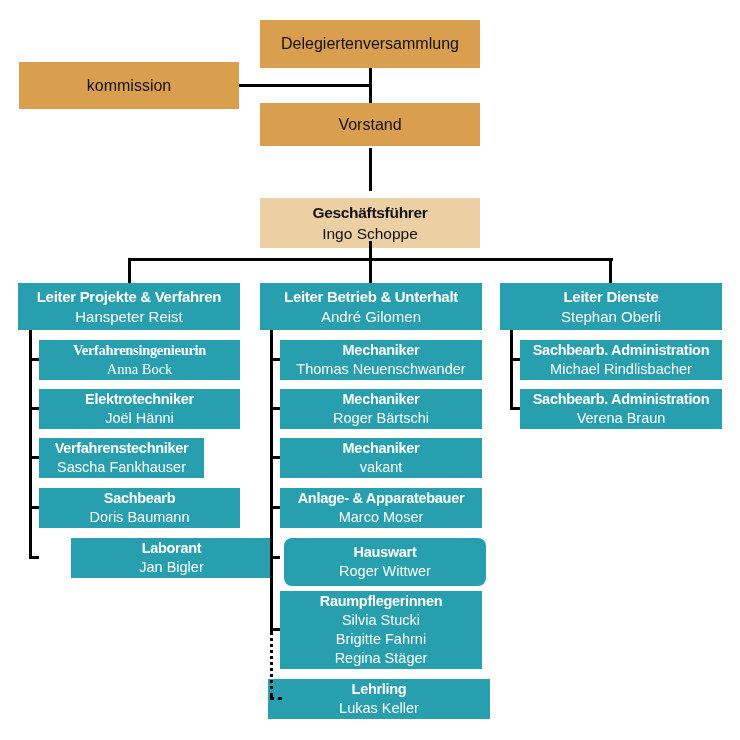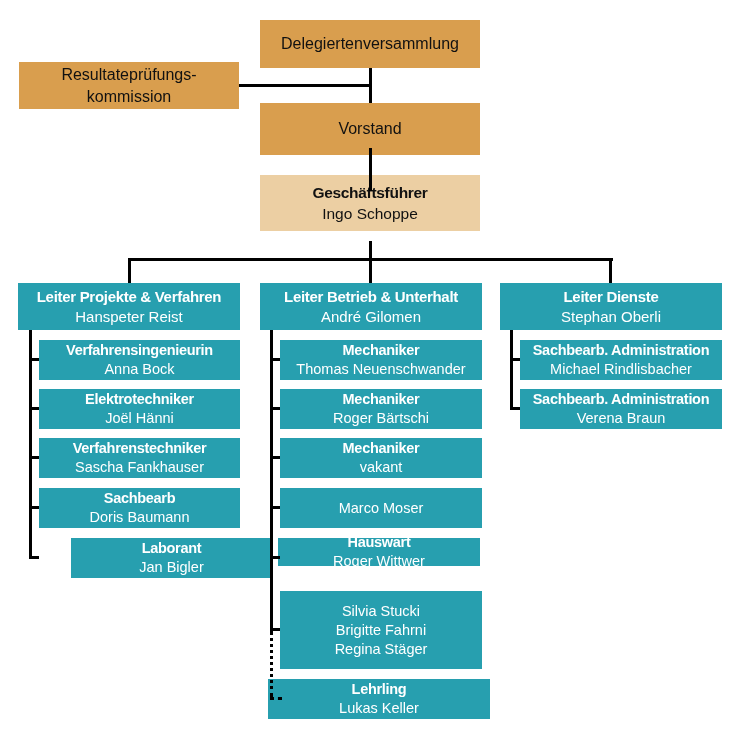--- a/index.html
+++ b/index.html
@@ -42,58 +42,57 @@
 </head>
 <body>
 
 <div id="stage">
 
   <div class="box orange" style="left:260px;top:20px;width:220px;height:48px;">
     <div>Delegiertenversammlung</div>
   </div>
 
   <div class="box orange" style="left:19px;top:62px;width:220px;height:47px;">
-    <div>Resultateprüfungs-</div>
     <div>kommission</div>
   </div>
 
-  <div class="box orange" style="left:260px;top:103px;width:220px;height:52px;">
+  <div class="box orange" style="left:260px;top:103px;width:220px;height:43px;">
     <div>Vorstand</div>
   </div>
 
-  <div class="box tan" style="left:260px;top:175px;width:220px;height:56px;">
+  <div class="box tan" style="left:260px;top:198px;width:220px;height:50px;">
     <div class="role">Geschäftsführer</div>
     <div>Ingo Schoppe</div>
   </div>
 
   <div class="vline" style="left:369px;top:68px;width:3px;height:35px;"></div>
   <div class="hline" style="left:239px;top:84px;width:132px;height:3px;"></div>
   <div class="vline" style="left:369px;top:148px;width:3px;height:43px;"></div>
   <div class="vline" style="left:369px;top:241px;width:3px;height:17px;"></div>
   <div class="hline" style="left:128px;top:258px;width:485px;height:3px;"></div>
   <div class="vline" style="left:128px;top:258px;width:3px;height:25px;"></div>
   <div class="vline" style="left:369px;top:258px;width:3px;height:25px;"></div>
   <div class="vline" style="left:609px;top:258px;width:3px;height:25px;"></div>
 
   <div id="columns">
       <div class="box teal leader" style="left:18px;top:283px;width:222px;height:47px;">
         <div class="role">Leiter Projekte &amp; Verfahren</div>
         <div>Hanspeter Reist</div>
       </div>
-      <div class="box teal member" style="left:39px;top:340px;width:201px;height:40px;">
+      <div class="box teal member" style="left:39px;top:340px;width:201px;height:40px;font-family:Liberation Serif, serif;">
         <div class="role">Verfahrensingenieurin</div>
         <div>Anna Bock</div>
       </div>
       <div class="hline" style="left:29px;top:358px;width:10px;height:3px;"></div>
       <div class="box teal member" style="left:39px;top:389px;width:201px;height:40px;">
         <div class="role">Elektrotechniker</div>
         <div>Joël Hänni</div>
       </div>
       <div class="hline" style="left:29px;top:407px;width:10px;height:3px;"></div>
-      <div class="box teal member" style="left:39px;top:438px;width:201px;height:40px;">
+      <div class="box teal member" style="left:39px;top:438px;width:165px;height:40px;">
         <div class="role">Verfahrenstechniker</div>
         <div>Sascha Fankhauser</div>
       </div>
       <div class="hline" style="left:29px;top:456px;width:10px;height:3px;"></div>
       <div class="box teal member" style="left:39px;top:488px;width:201px;height:40px;">
         <div class="role">Sachbearb</div>
         <div>Doris Baumann</div>
       </div>
       <div class="hline" style="left:29px;top:506px;width:10px;height:3px;"></div>
       <div class="box teal member" style="left:39px;top:538px;width:201px;height:40px;margin-left:32px;">
@@ -115,29 +114,31 @@
         <div class="role">Mechaniker</div>
         <div>Roger Bärtschi</div>
       </div>
       <div class="hline" style="left:270px;top:407px;width:10px;height:3px;"></div>
       <div class="box teal member" style="left:280px;top:438px;width:202px;height:40px;">
         <div class="role">Mechaniker</div>
         <div>vakant</div>
       </div>
       <div class="hline" style="left:270px;top:456px;width:10px;height:3px;"></div>
       <div class="box teal member" style="left:280px;top:488px;width:202px;height:40px;">
+        <div class="role">Anlage- &amp; Apparatebauer</div>
         <div>Marco Moser</div>
       </div>
       <div class="hline" style="left:270px;top:506px;width:10px;height:3px;"></div>
-      <div class="box teal member" style="left:278px;top:538px;width:202px;height:28px;">
+      <div class="box teal member" style="left:284px;top:538px;width:202px;height:48px;border-radius:8px;">
         <div class="role">Hauswart</div>
         <div>Roger Wittwer</div>
       </div>
       <div class="hline" style="left:270px;top:556px;width:10px;height:3px;"></div>
       <div class="box teal member" style="left:280px;top:591px;width:202px;height:78px;">
+        <div class="role">Raumpflegerinnen</div>
         <div>Silvia Stucki</div>
         <div>Brigitte Fahrni</div>
         <div>Regina Stäger</div>
       </div>
       <div class="hline" style="left:270px;top:628px;width:10px;height:3px;"></div>
       <div class="box teal member" style="left:268px;top:679px;width:222px;height:40px;">
         <div class="role">Lehrling</div>
         <div>Lukas Keller</div>
       </div>
       <div class="dotv" style="left:270px;top:631px;height:66px;"></div>

